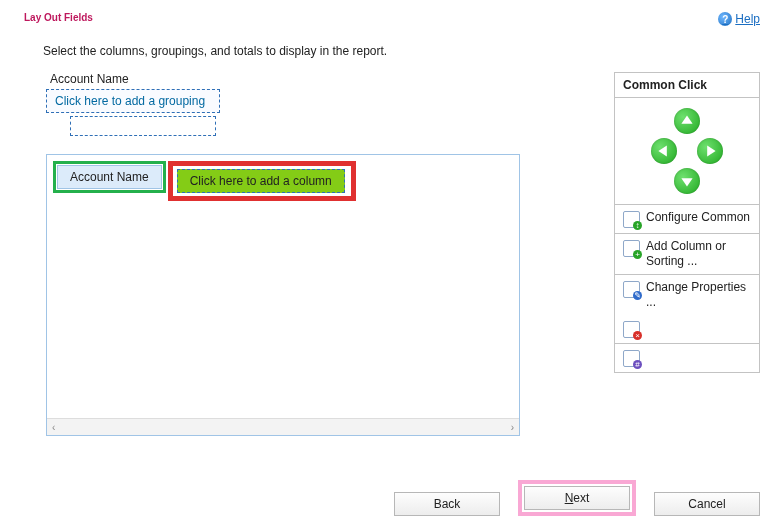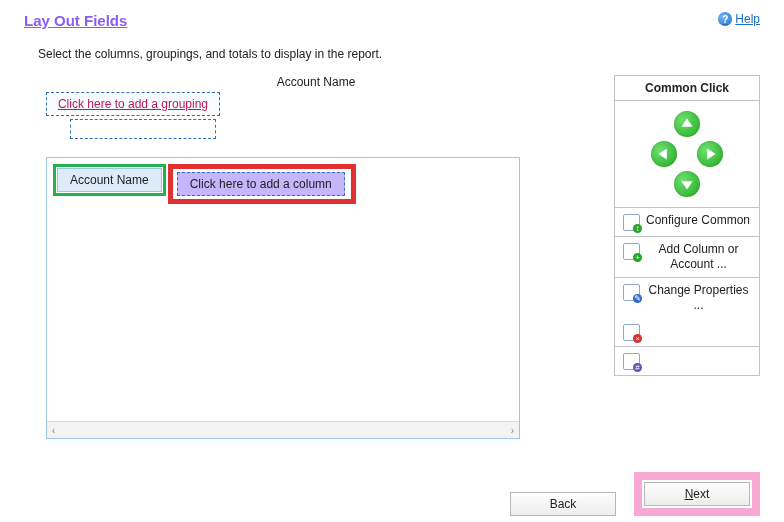--- a/index.html
+++ b/index.html
@@ -13,24 +13,23 @@
     background: #fff;
     overflow: hidden;
   }
   .header {
     display: flex;
     justify-content: space-between;
     align-items: flex-start;
     padding: 12px 24px 0 24px;
   }
   .title {
-    color: #8b5cf6;
-    font-size: 15px;
+    color: #be185d;
+    font-size: 10px;
     font-weight: 600;
-    text-decoration: underline;
   }
   .help {
     color: #1B6EC2;
     text-decoration: underline;
     font-size: 12px;
     display: flex;
     align-items: center;
     gap: 3px;
     cursor: pointer;
   }
@@ -39,43 +38,42 @@
     border-radius: 50%;
     background: radial-gradient(circle at 5px 5px, #6fb7ff, #1e6fc0);
     color: #fff;
     font-size: 10px;
     font-weight: bold;
     display: inline-flex;
     align-items: center;
     justify-content: center;
   }
   .instructions {
-    padding: 18px 24px 6px 38px;
+    padding: 18px 24px 6px 24px;
+    margin-left: 19px;
   }
   .workspace {
     position: relative;
     display: flex;
     padding: 8px 24px 0 46px;
     gap: 32px;
     align-items: flex-start;
-    text-align: center;
   }
   .left-area { flex: 1; }
   .field-label {
     font-size: 12px;
     margin: 0 0 3px 4px;
   }
   .grouping-box {
     border: 1px dashed #2F6FB6;
     background: #F9FBFF;
     padding: 4px 8px;
     width: 156px;
-    color: #be185d;
-    font-size: 12px;
-    text-decoration: underline;
+    color: #0369a1;
+    font-size: 12px;
   }
   .nested-slot {
     border: 1px dashed #2F6FB6;
     background: #fff;
     width: 144px;
     height: 18px;
     margin: 3px 0 0 24px;
   }
   .report-panel {
     margin-top: 18px;
@@ -106,21 +104,21 @@
     display: inline-block;
   }
   .col-highlight-red {
     border: 5px solid #E03030;
     padding: 3px 6px 3px 4px;
     margin-left: 2px;
     display: inline-block;
   }
   .add-col-cell {
     border: 1px dashed #2F6FB6;
-    background: #c4b5fd;
+    background: #84cc16;
     padding: 4px 12px;
     font-size: 12px;
     display: inline-block;
   }
   .hscroll {
     height: 16px;
     background: #F3F3F3;
     border-top: 1px solid #ddd;
     display: flex;
     align-items: center;
@@ -209,21 +207,21 @@
   .btn {
     min-width: 72px;
     padding: 4px 16px;
     border: 1px solid #B7B7B7;
     background: linear-gradient(#FDFDFD, #EDEDED);
     font-size: 12px;
     cursor: pointer;
     text-align: center;
   }
   .btn-next-wrap {
-    border: 8px solid #f9a8d4;
+    border: 4px solid #f9a8d4;
     padding: 2px;
   }
   .btn .ul { text-decoration: underline; }
 </style>
 </head>
 <body>
 
 <div class="header">
   <div class="title">Lay Out Fields</div>
   <div class="help">
@@ -291,21 +289,21 @@
           </span>
         <span class="task-text">Configure Common</span>
       </div>
     </div>
 
     <div class="task-group">
       <div class="task-item">
         <span class="task-icon">
             <span class="badge green">+</span>
           </span>
-        <span class="task-text">Add Column or Account ...</span>
+        <span class="task-text">Add Column or Sorting ...</span>
       </div>
     </div>
 
     <div class="task-group">
       <div class="task-item">
         <span class="task-icon">
             <span class="badge blue">✎</span>
           </span>
         <span class="task-text">Change Properties ...</span>
       </div>
@@ -324,13 +322,14 @@
       </div>
     </div>
   </div>
 </div>
 
 <div class="buttons-bar">
   <div class="btn"><span>Back</span></div>
   <div class="btn-next-wrap">
     <div class="btn"><span class="ul">N</span><span id="next-rest">ext</span></div>
   </div>
+  <div class="btn"><span>Cancel</span></div>
 </div>
 
 </body></html>

